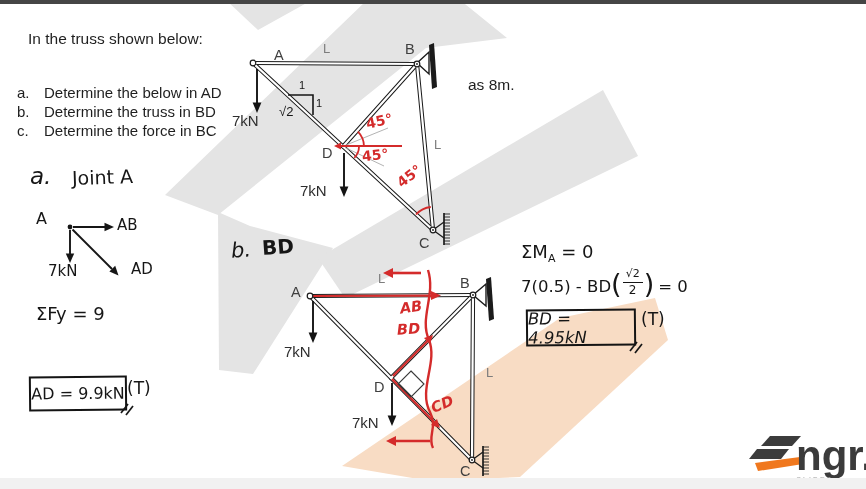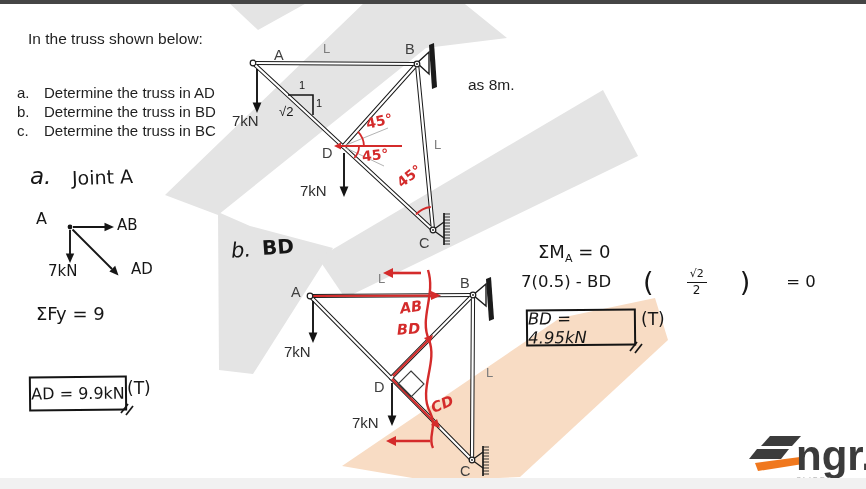--- a/index.html
+++ b/index.html
@@ -8,21 +8,21 @@
   #art{position:absolute;left:0;top:0;}
   .topbar{position:absolute;left:0;top:0;width:866px;height:4px;background:#454545;}
   .bottombar{position:absolute;left:0;top:478px;width:866px;height:11px;background:#f1f1f1;}
   .t{position:absolute;white-space:nowrap;line-height:1.15;}
   .print{font-family:"Liberation Sans",sans-serif;color:#1f1f1f;}
   .hand{font-family:"DejaVu Sans",sans-serif;color:#161616;}
   .red{color:#d42b2b;}
   .graylab{color:#7d7d7d;}
   .nodelab{color:#3f3f3f;font-size:14.5px;}
   .resultbox{position:absolute;border:2px solid #141414;display:flex;align-items:center;justify-content:center;background:transparent;}
-  .fracwrap{display:inline-flex;align-items:center;gap:32px;}
+  .fracwrap{display:inline-flex;align-items:flex-end;}
   .frac{display:inline-flex;flex-direction:column;align-items:center;margin:0 1px;}
   .frac .num{font-size:11px;border-bottom:1.4px solid #161616;padding:0 3px 1px 3px;}
   .frac .den{font-size:12px;padding-top:1px;}
   .bigparen{font-size:27px;font-weight:400;line-height:0.9;position:relative;top:-1px;}
   .subA{font-size:11px;position:relative;top:4px;}
   .logo-text{font-weight:bold;color:#3b3b3b;letter-spacing:0px;}
   .logo-sub{color:#a6a6a6;letter-spacing:2px;}
 </style>
 </head>
 <body>
@@ -187,25 +187,25 @@
       <polygon points="755,463 800,457 803,464 758,471" fill="#f0781e"></polygon>
     </g>
   </svg>
 
   <div class="topbar"></div>
 
   <div class="t print" style="left:28px;top:30px;font-size:15.5px;">In the truss shown below:</div>
 
   <div class="tasks">
     <div class="t print" style="left:17px;top:84px;font-size:15px;">a.</div>
-    <div class="t print" style="left:44px;top:84px;font-size:15px;">Determine the truss in AD</div>
+    <div class="t print" style="left:44px;top:84px;font-size:15px;">Determine the below in AD</div>
     <div class="t print" style="left:17px;top:103px;font-size:15px;">b.</div>
     <div class="t print" style="left:44px;top:103px;font-size:15px;">Determine the truss in BD</div>
     <div class="t print" style="left:17px;top:122px;font-size:15px;">c.</div>
-    <div class="t print" style="left:44px;top:122px;font-size:15px;">Determine the truss in BC</div>
+    <div class="t print" style="left:44px;top:122px;font-size:15px;">Determine the force in BC</div>
   </div>
 
   <div class="t print" style="left:468px;top:76px;font-size:15.5px;">as 8m.</div>
 
   <div class="t print nodelab" style="left:274px;top:47px;">A</div>
   <div class="t print nodelab" style="left:405px;top:41px;">B</div>
   <div class="t print nodelab" style="left:419px;top:235px;">C</div>
   <div class="t print nodelab" style="left:322px;top:145px;">D</div>
   <div class="t print graylab" style="left:323px;top:42px;font-size:13px;">L</div>
   <div class="t print graylab" style="left:434px;top:138px;font-size:13px;">L</div>
@@ -237,21 +237,21 @@
   <div class="t hand" style="left:48px;top:263px;font-size:15px;">7kN</div>
   <div class="t hand" style="left:131px;top:261px;font-size:15px;">AD</div>
   <div class="t hand" style="left:36px;top:304px;font-size:18px;">ΣFy = 9</div>
   <div class="resultbox" style="left:29px;top:376px;width:94px;height:31px;transform:rotate(-0.6deg);">
     <span class="hand" style="font-size:16px;">AD = 9.9kN</span>
   </div>
   <div class="t hand" style="left:127px;top:379px;font-size:17px;">(T)</div>
 
   <div class="t hand" style="left:231px;top:238px;font-size:21px;font-style:italic;transform:rotate(-4deg);">b.</div>
   <div class="t hand" style="left:262px;top:236px;font-size:20px;font-weight:bold;transform:rotate(-4deg);">BD</div>
-  <div class="t hand" style="left:538px;top:242px;font-size:18px;">
+  <div class="t hand" style="left:521px;top:242px;font-size:18px;">
     <span>ΣM</span><span class="subA">A</span><span> = 0</span>
   </div>
   <div class="t hand fracwrap" style="left:521px;top:268px;font-size:16.5px;">
     <span>7(0.5) - BD</span>
     <span class="bigparen">(</span>
     <span class="frac">
       <span class="num">√2</span>
       <span class="den">2</span>
     </span>
     <span class="bigparen">)</span>

